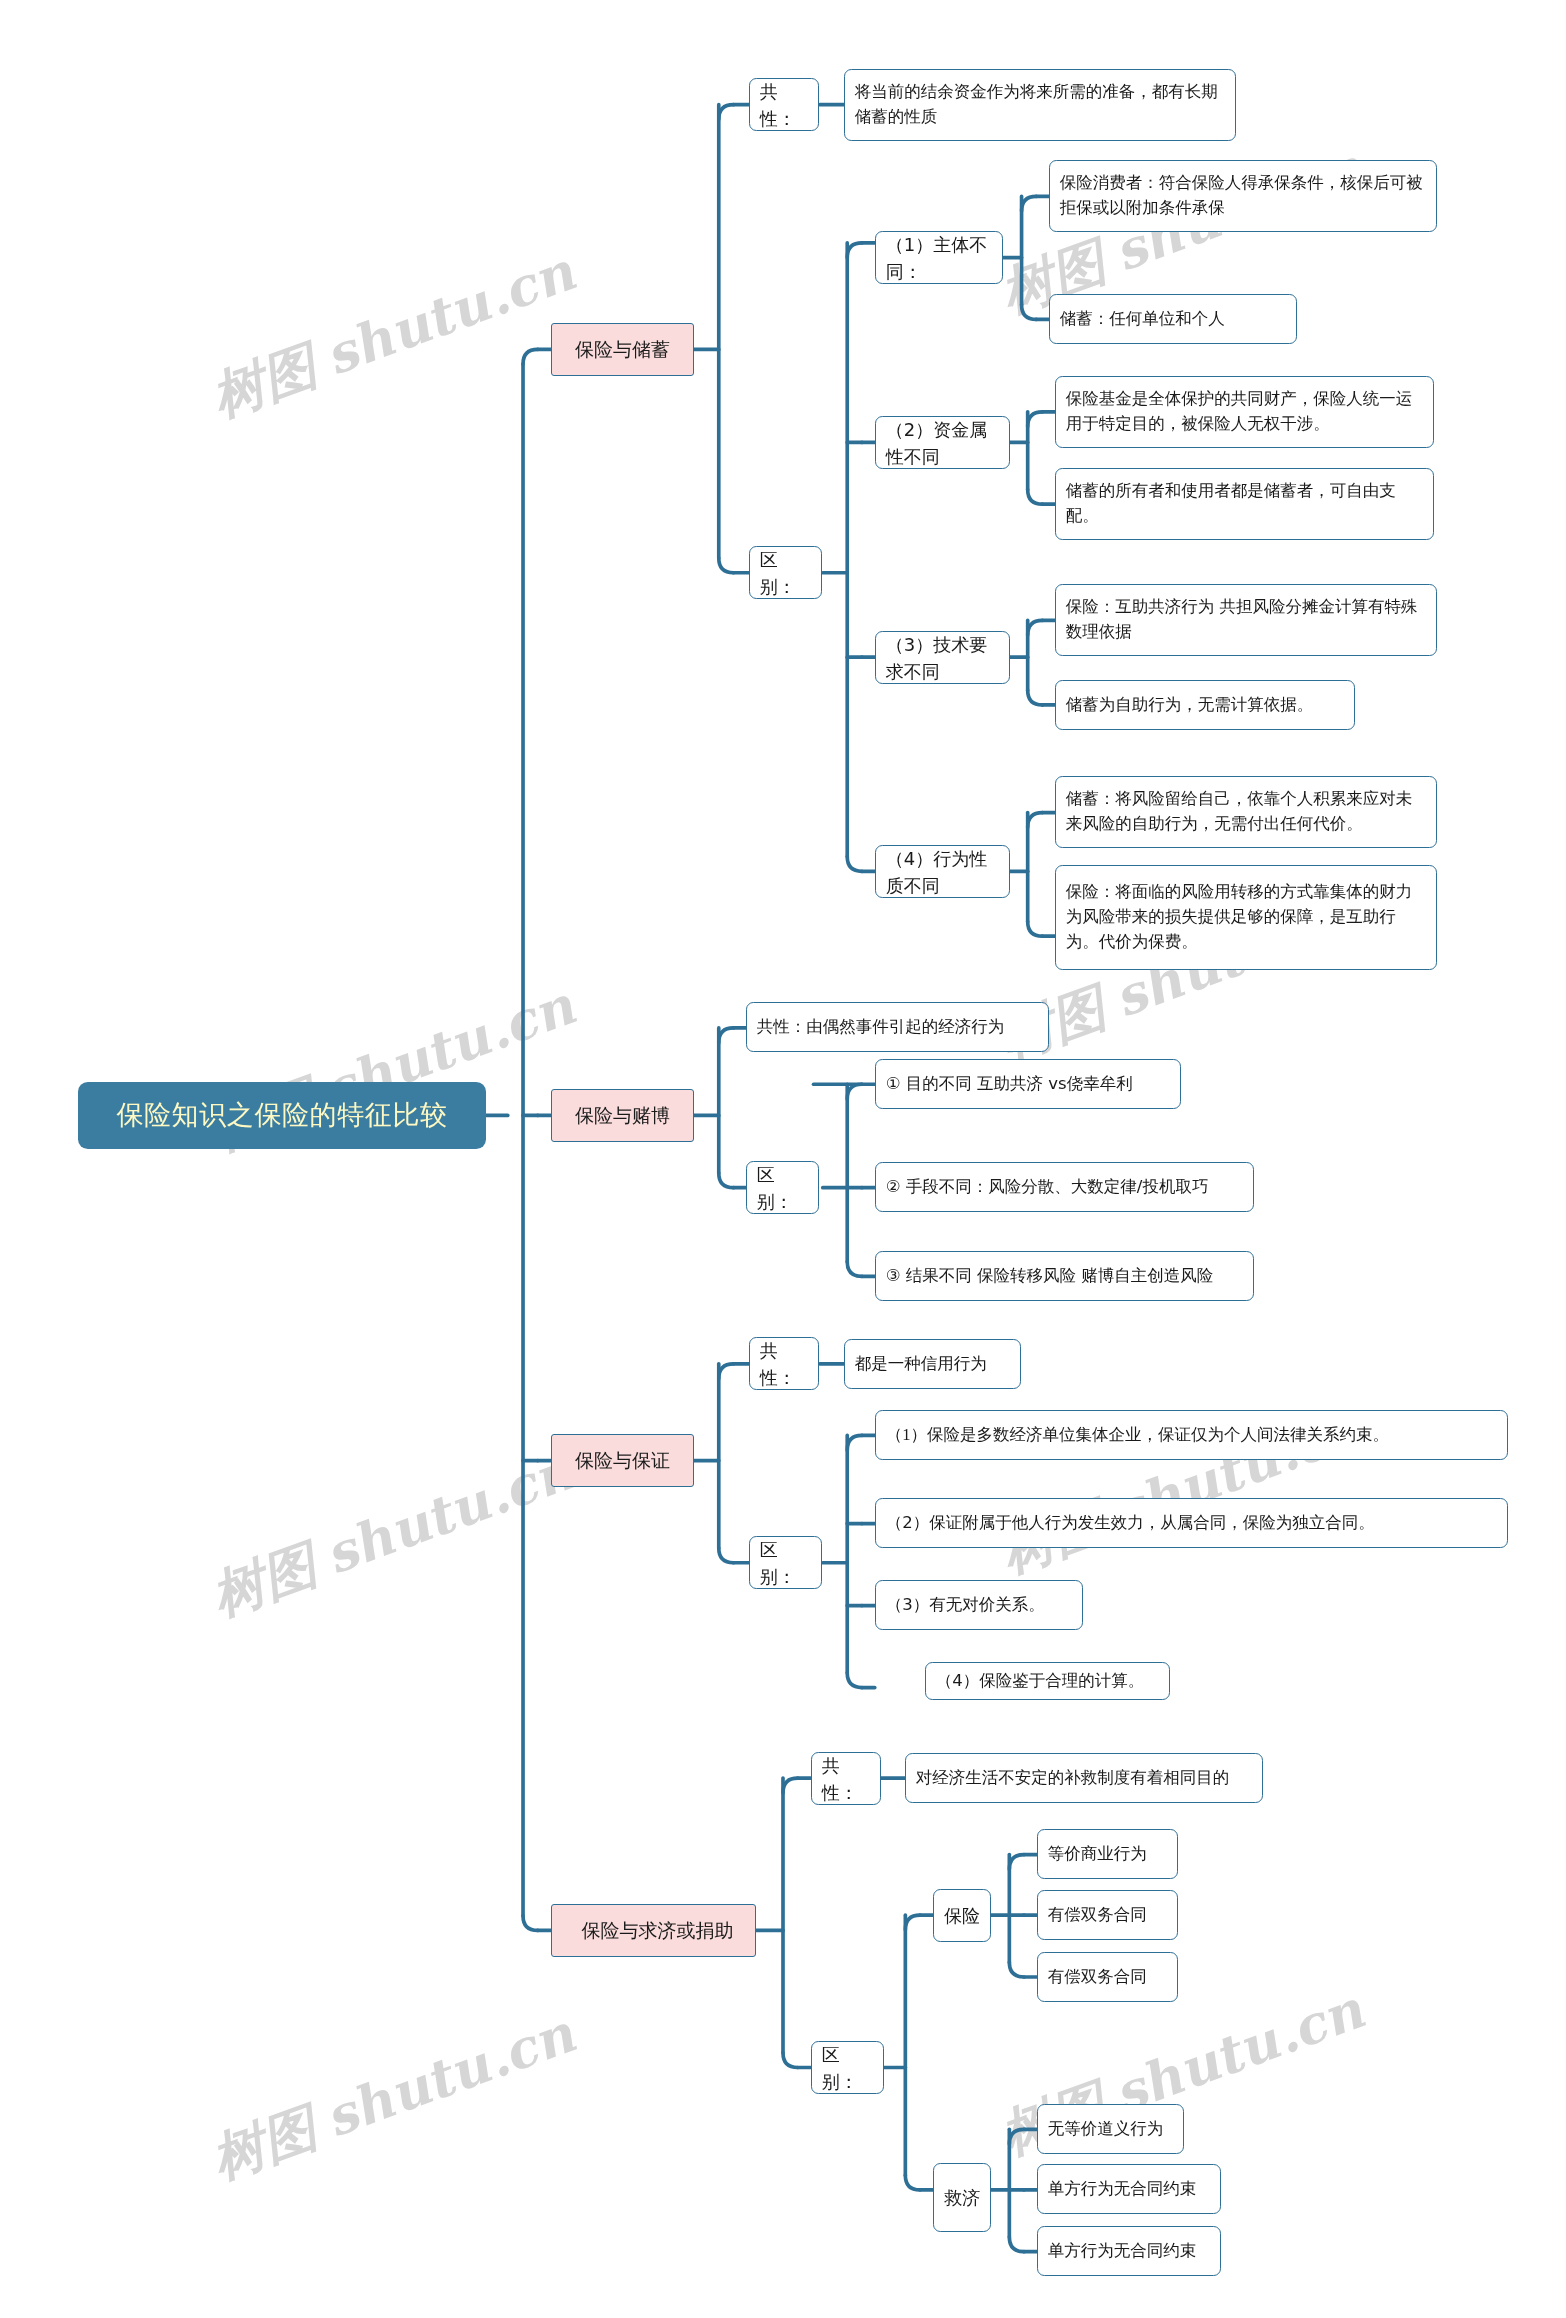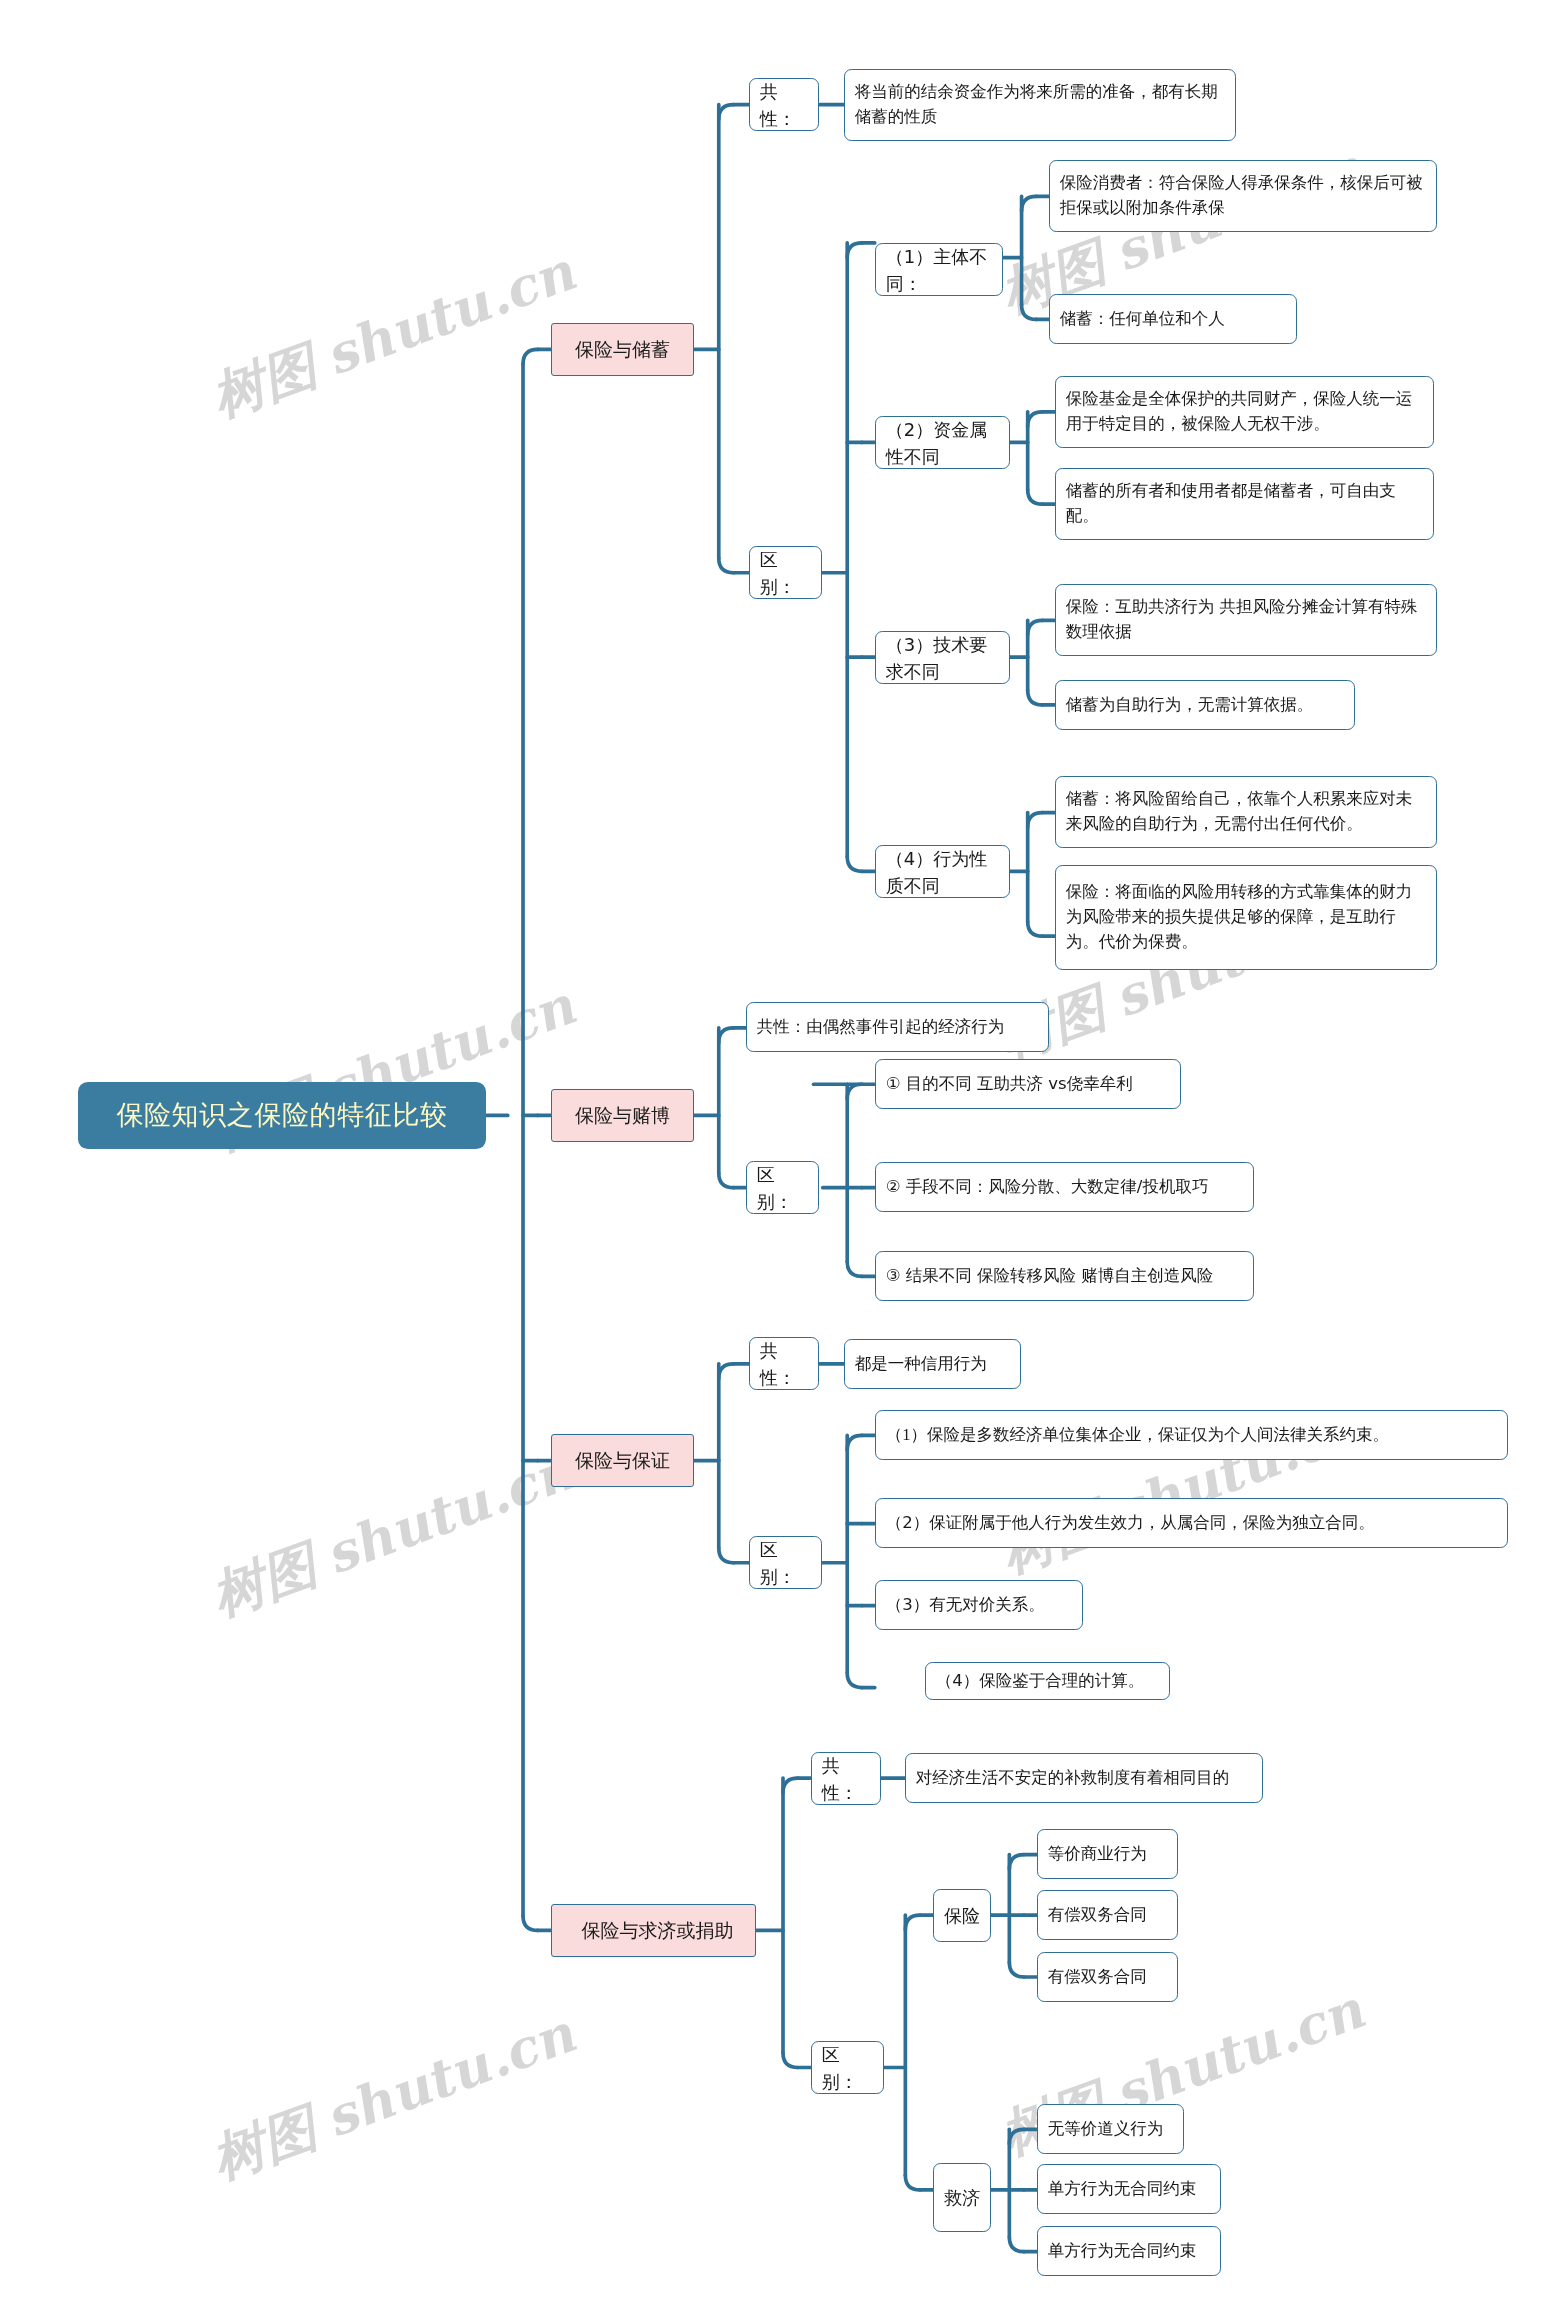--- a/index.html
+++ b/index.html
@@ -192,21 +192,21 @@
     <span>共性：</span>
   </div>
   <div class="node leaf" style="left:844px;top:69px;width:392px;height:72px;">
     <span>将当前的结余资金作为将来所需的准备，都有长期储蓄的性质</span>
   </div>
 
   <div class="node lvl2" style="left:749px;top:546px;width:73px;height:53px;justify-content:center;">
     <span>区别：</span>
   </div>
 
-  <div class="node lvl2" style="left:875px;top:231px;width:128px;height:53px;margin-top:12px;">
+  <div class="node lvl2" style="left:875px;top:231px;width:128px;height:53px;">
     <span>（1）主体不同：</span>
   </div>
   <div class="node leaf" style="left:1049px;top:160px;width:388px;height:72px;">
     <span>保险消费者：符合保险人得承保条件，核保后可被拒保或以附加条件承保</span>
   </div>
   <div class="node leaf" style="left:1049px;top:294px;width:248px;height:50px;">
     <span>储蓄：任何单位和个人</span>
   </div>
 
   <div class="node lvl2" style="left:875px;top:416px;width:135px;height:53px;">

